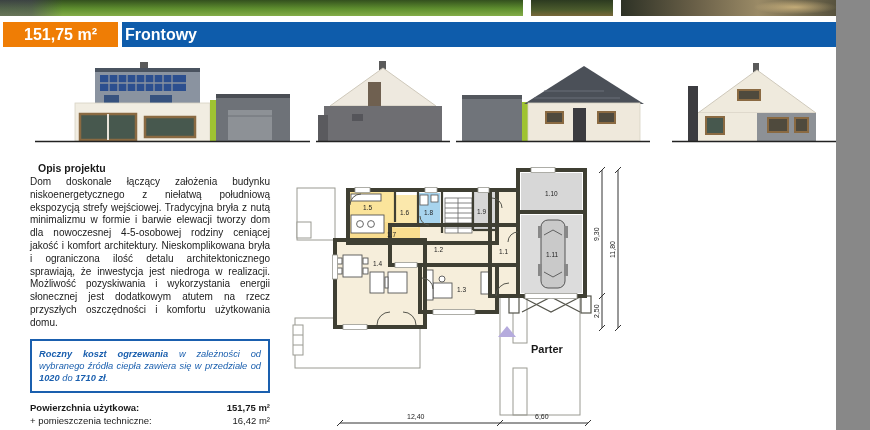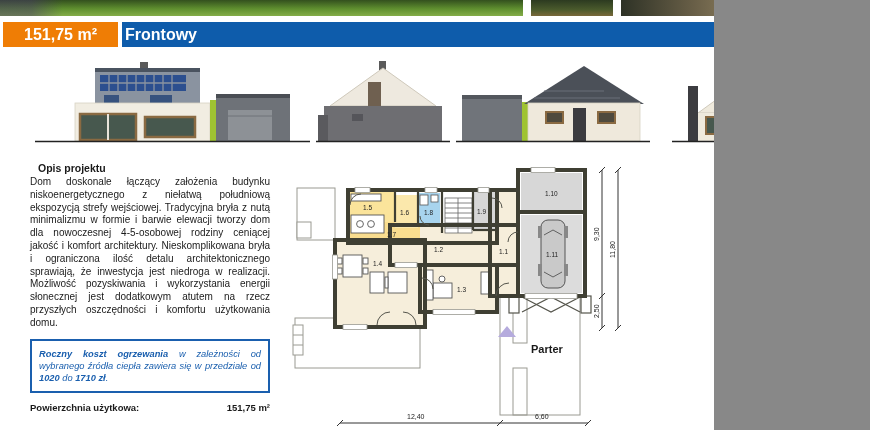--- a/index.html
+++ b/index.html
@@ -1,16 +1,16 @@
 <!DOCTYPE html>
 <html><head>
 <meta charset="utf-8">
 <style>
   html,body{margin:0;padding:0;background:#888;}
-  .page{position:relative;width:714px;height:430px;background:#ffffff;overflow:hidden;
+  .page{position:relative;width:836px;height:430px;background:#ffffff;overflow:hidden;
         font-family:"Liberation Sans",sans-serif;color:#1a1a1a;}
   
   .photo{position:absolute;top:0;height:16px;}
   .photo-garden{left:0;width:523px;
     background:linear-gradient(90deg,rgba(70,50,110,.45) 0 6%,transparent 12%),
                linear-gradient(180deg,#33501e,#5f8f2f 55%,#84ad49);}
   .photo-hedge{left:531px;width:82px;
     background:linear-gradient(180deg,#2c3a20,#4a5a2c 60%,#79683a);}
   .photo-path{left:621px;width:249px;
     background:radial-gradient(ellipse 60px 10px at 70% 45%,rgba(255,220,150,.55),transparent 70%),
@@ -132,20 +132,24 @@
     <p class="opis-h">Opis projektu</p>
     <p class="opis-p">Dom doskonale łączący założenia budynku niskoenergetycznego z niełatwą południową ekspozycją strefy wejściowej. Tradycyjna bryła z nutą minimalizmu w formie i barwie elewacji tworzy dom dla nowoczesnej 4-5-osobowej rodziny ceniącej jakość i komfort architektury. Nieskomplikowana bryła i ograniczona ilość detalu architektonicznego sprawiają, że inwestycja jest niedroga w realizacji. Możliwość pozyskiwania i wykorzystania energii słonecznej jest dodatkowym atutem na rzecz przyszłych oszczędności i komfortu użytkowania domu.</p>
     <div class="heatbox">
       <span class="b">Roczny koszt ogrzewania</span><span> w zależności od wybranego źródła ciepła zawiera się w przedziale od </span><span class="b">1020</span><span> do </span><span class="b">1710 zł</span><span>.</span>
     </div>
     <div class="areas">
       <div class="arow bold">
         <span class="lab">Powierzchnia użytkowa:</span>
         <span class="val">151,75 m²</span>
       </div>
+      <div class="arow">
+        <span class="lab">+ pomieszczenia techniczne:</span>
+        <span class="val">16,42 m²</span>
+      </div>
     </div>
   </div>
 
   <svg class="plan" viewBox="0 0 380 270">
 
     <g fill="#ffffff" stroke="#9a9a92" stroke-width="1">
       <rect x="12" y="28" width="38" height="52"></rect>
       <rect x="12" y="62" width="14" height="16"></rect>
       <rect x="10" y="158" width="125" height="50"></rect>
       <rect x="8" y="165" width="10" height="30"></rect>

